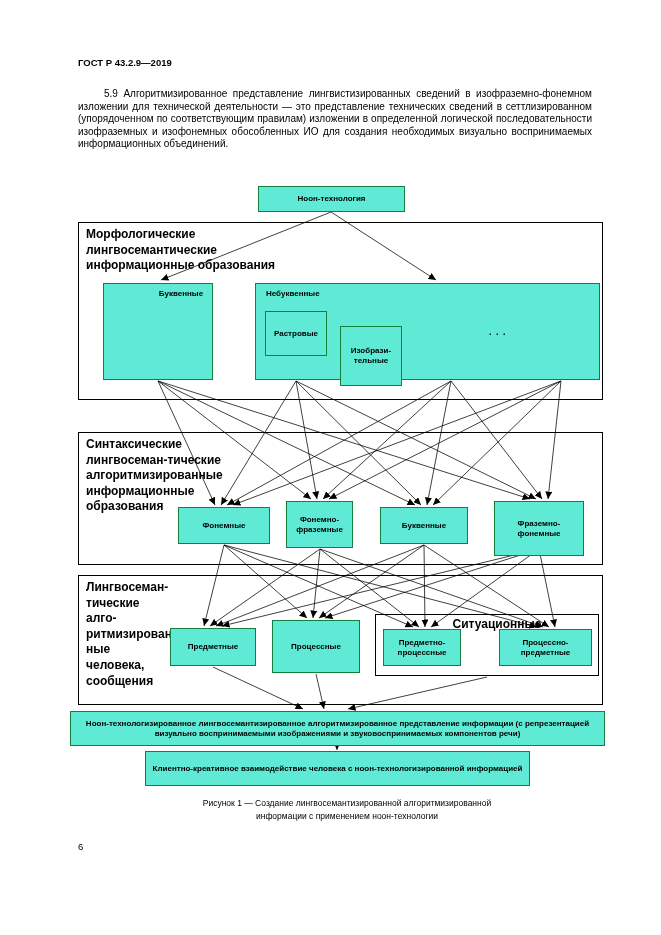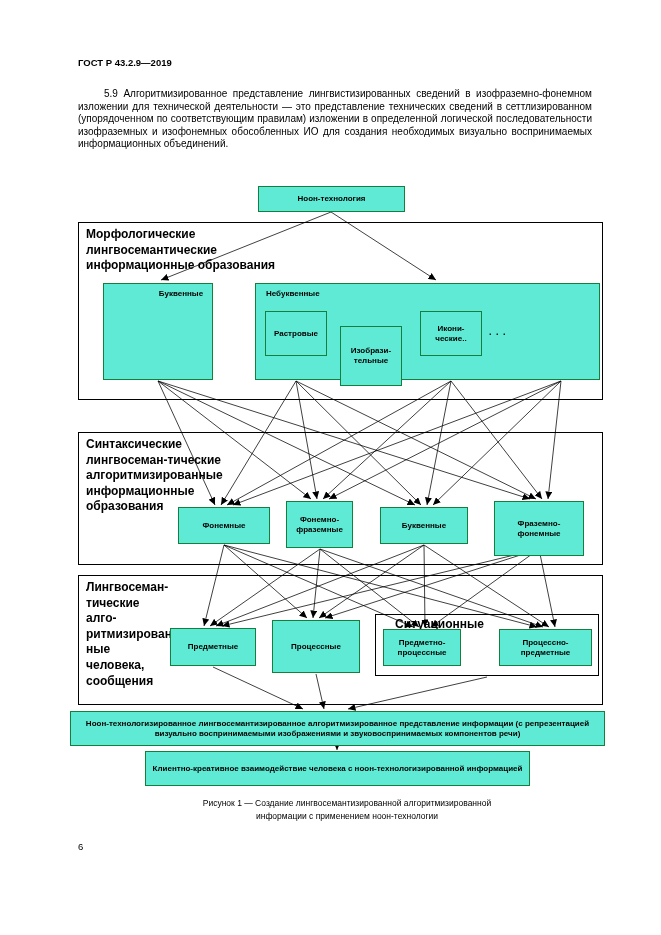--- a/index.html
+++ b/index.html
@@ -41,21 +41,21 @@
     <div class="grp" style="left:78px; top:222px; width:525px; height:178px;"></div>
     <div class="grplabel" style="left:86px; top:227px; width:200px;">Морфологические лингвосемантические информационные образования</div>
 
     <div class="grp" style="left:78px; top:432px; width:525px; height:133px;"></div>
     <div class="grplabel" style="left:86px; top:437px; width:152px;">Синтаксические лингвосеман-тические алгоритмизированные информационные образования</div>
 
     <div class="grp" style="left:78px; top:575px; width:525px; height:130px;"></div>
     <div class="grplabel" style="left:86px; top:580px; width:74px;">Лингвосеман-тические алго-ритмизирован-ные человека, сообщения</div>
 
     <div class="grp" style="left:375px; top:614px; width:224px; height:62px;"></div>
-    <div class="grplabel" style="left:375px; top:617px; width:224px; padding-left:20px;">Ситуационные</div>
+    <div class="grplabel" style="left:375px; top:617px; width:224px; text-align:center;padding-left:20px;">Ситуационные</div>
 
     <svg class="arrows" viewBox="0 0 661 935" xmlns="http://www.w3.org/2000/svg">
       <defs>
         <marker id="arr" markerWidth="8" markerHeight="7" refX="7.5" refY="3.5" orient="auto" markerUnits="userSpaceOnUse">
           <path d="M0,0 L7.5,3.5 L0,7 Z" fill="#000"></path>
         </marker>
       </defs>
       <g stroke="#000" stroke-width="0.75">
 
         <line x1="331" y1="212" x2="161" y2="280" marker-end="url(#arr)"></line>
@@ -103,21 +103,20 @@
       </g>
     </svg>
 
     <div class="bx" style="left:258px; top:186px; width:147px; height:26px;">Ноон-технология</div>
 
     <div class="bx top" style="left:103px; top:283px; width:110px; height:97px;padding-left:48px;">Буквенные</div>
     <div class="bx topleft" style="left:255px; top:283px; width:345px; height:97px;">Небуквенные</div>
 
     <div class="bx" style="left:265px; top:311px; width:62px; height:45px;">Растровые</div>
     <div class="bx" style="left:340px; top:326px; width:62px; height:60px;">Изобрази-тельные</div>
-    <div class="bx" style="left:420px; top:311px; width:62px; height:45px;">Икони-ческие..</div>
     <div class="ellipsis" style="left:489px; top:327px;">. . .</div>
 
     <div class="bx" style="left:178px; top:507px; width:92px; height:37px;">Фонемные</div>
     <div class="bx" style="left:286px; top:501px; width:67px; height:47px;">Фонемно-фраземные</div>
     <div class="bx" style="left:380px; top:507px; width:88px; height:37px;">Буквенные</div>
     <div class="bx" style="left:494px; top:501px; width:90px; height:55px;">Фраземно-фонемные</div>
 
     <div class="bx" style="left:170px; top:628px; width:86px; height:38px;">Предметные</div>
     <div class="bx" style="left:272px; top:620px; width:88px; height:53px;">Процессные</div>
     <div class="bx" style="left:383px; top:629px; width:78px; height:37px;">Предметно-процессные</div>

